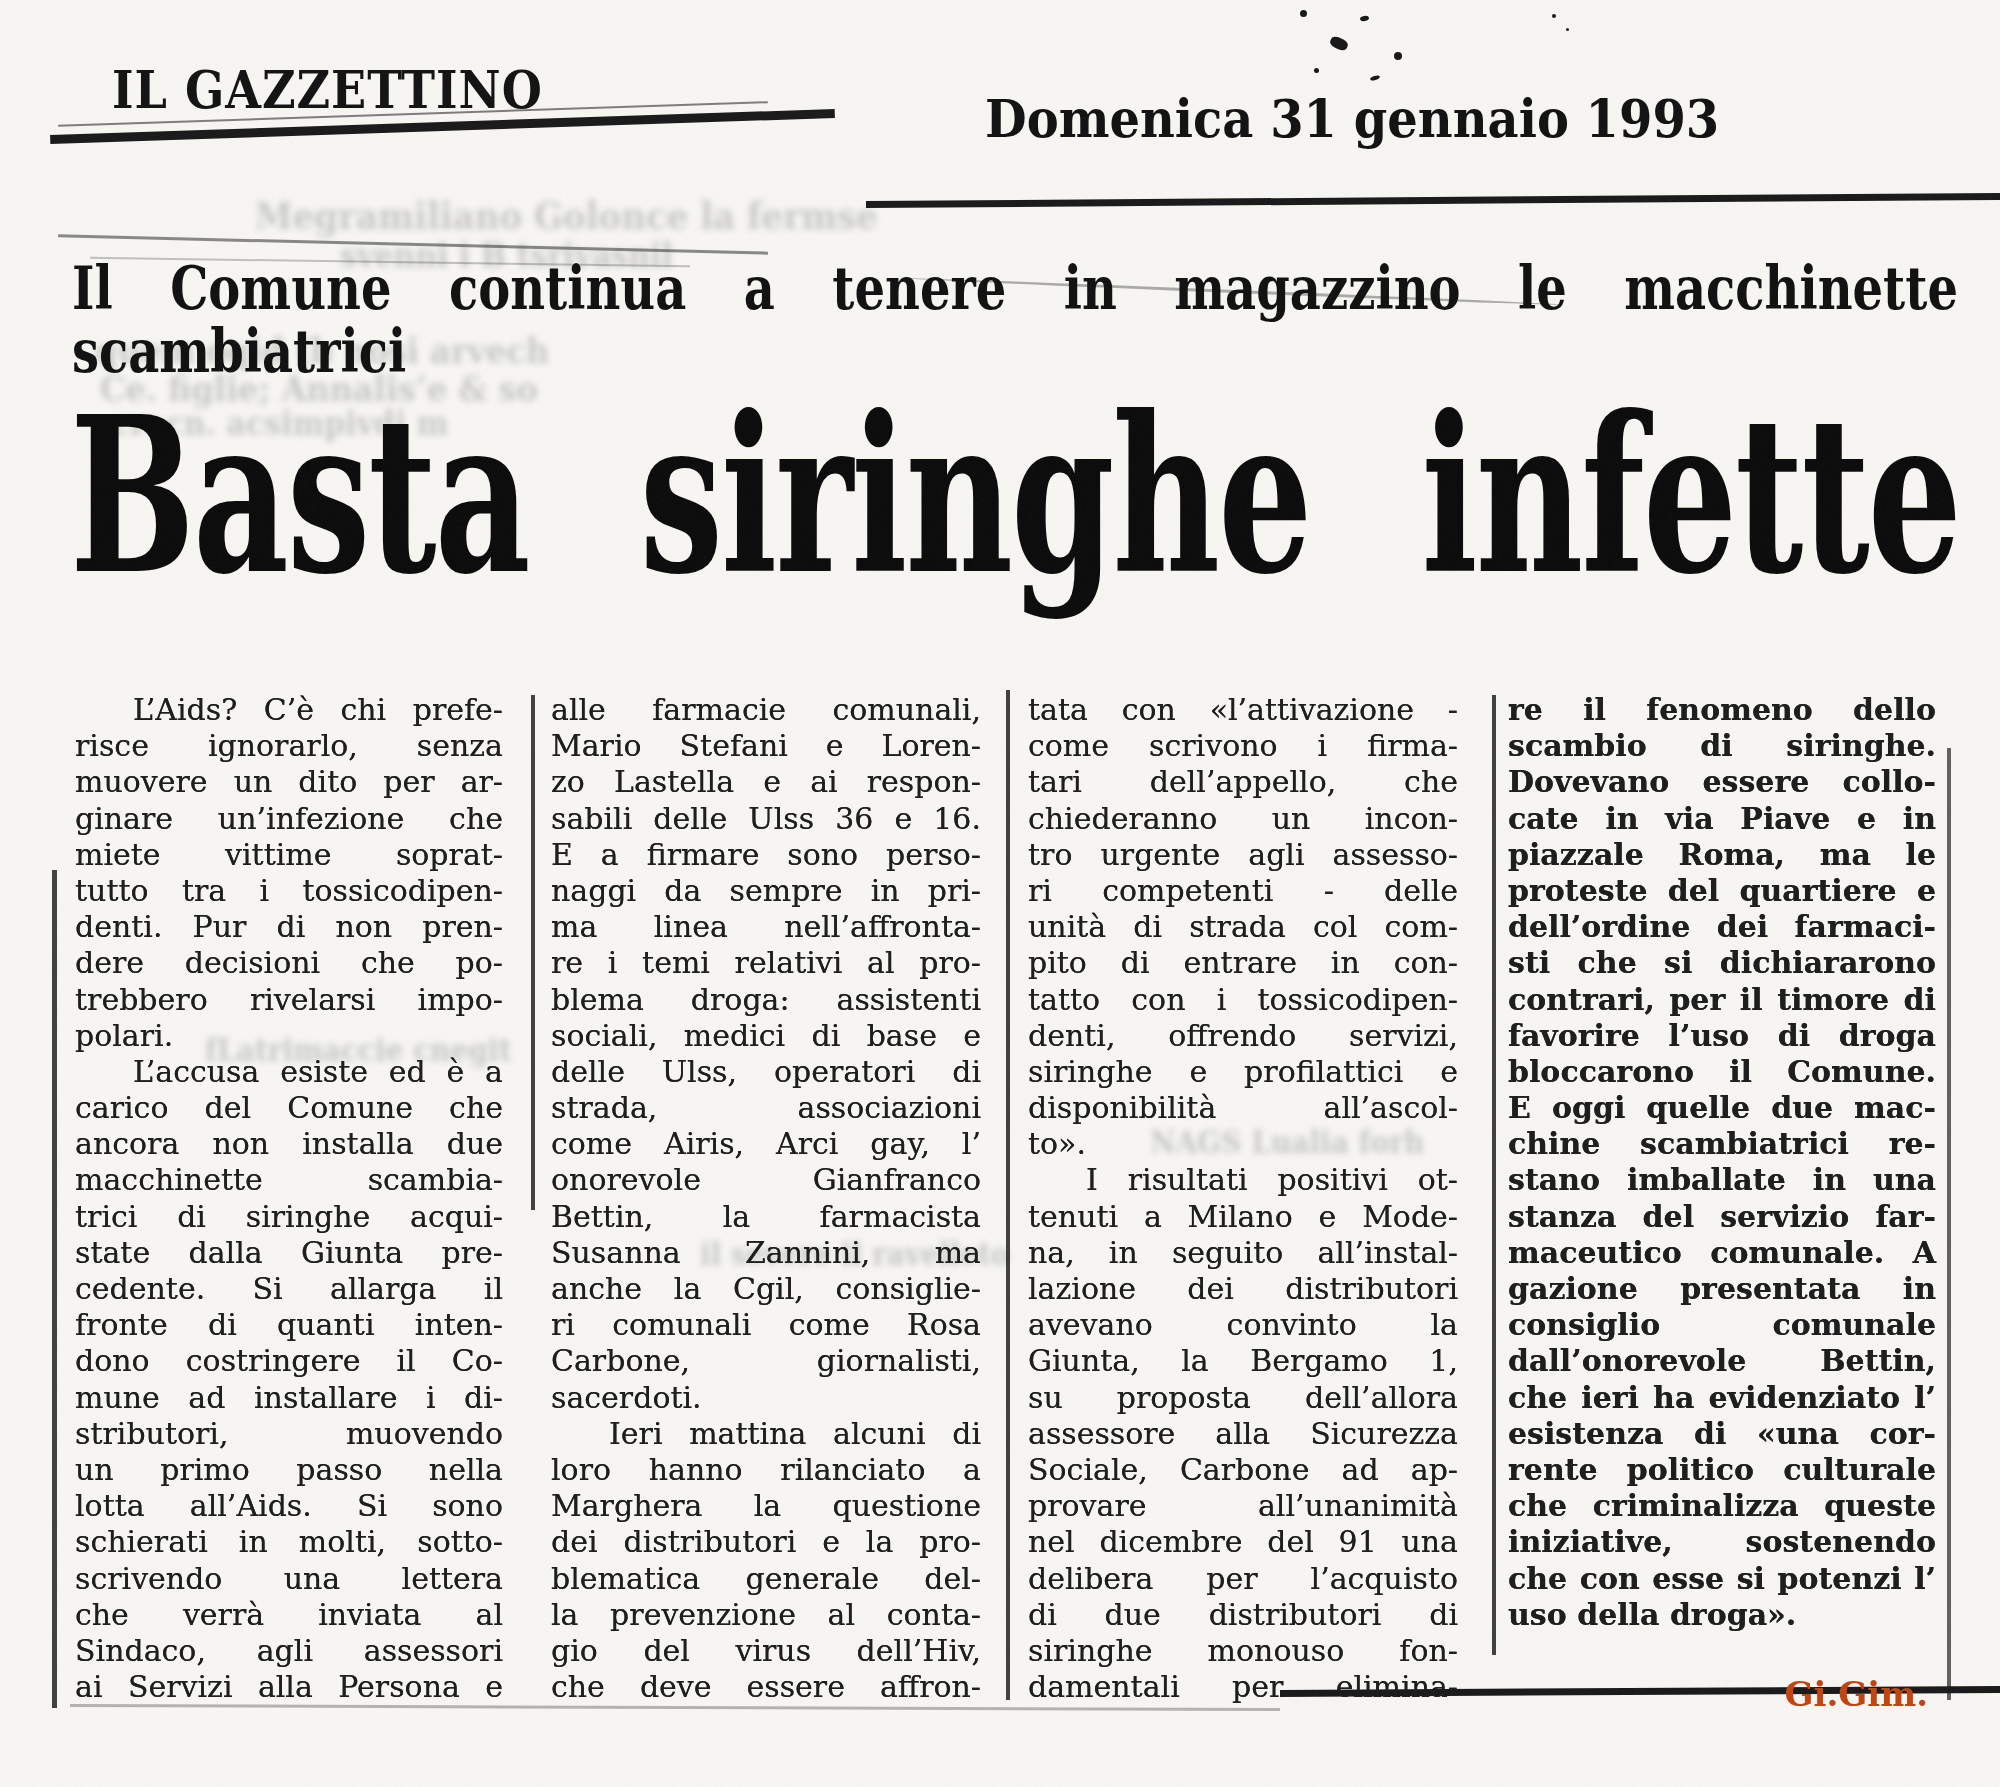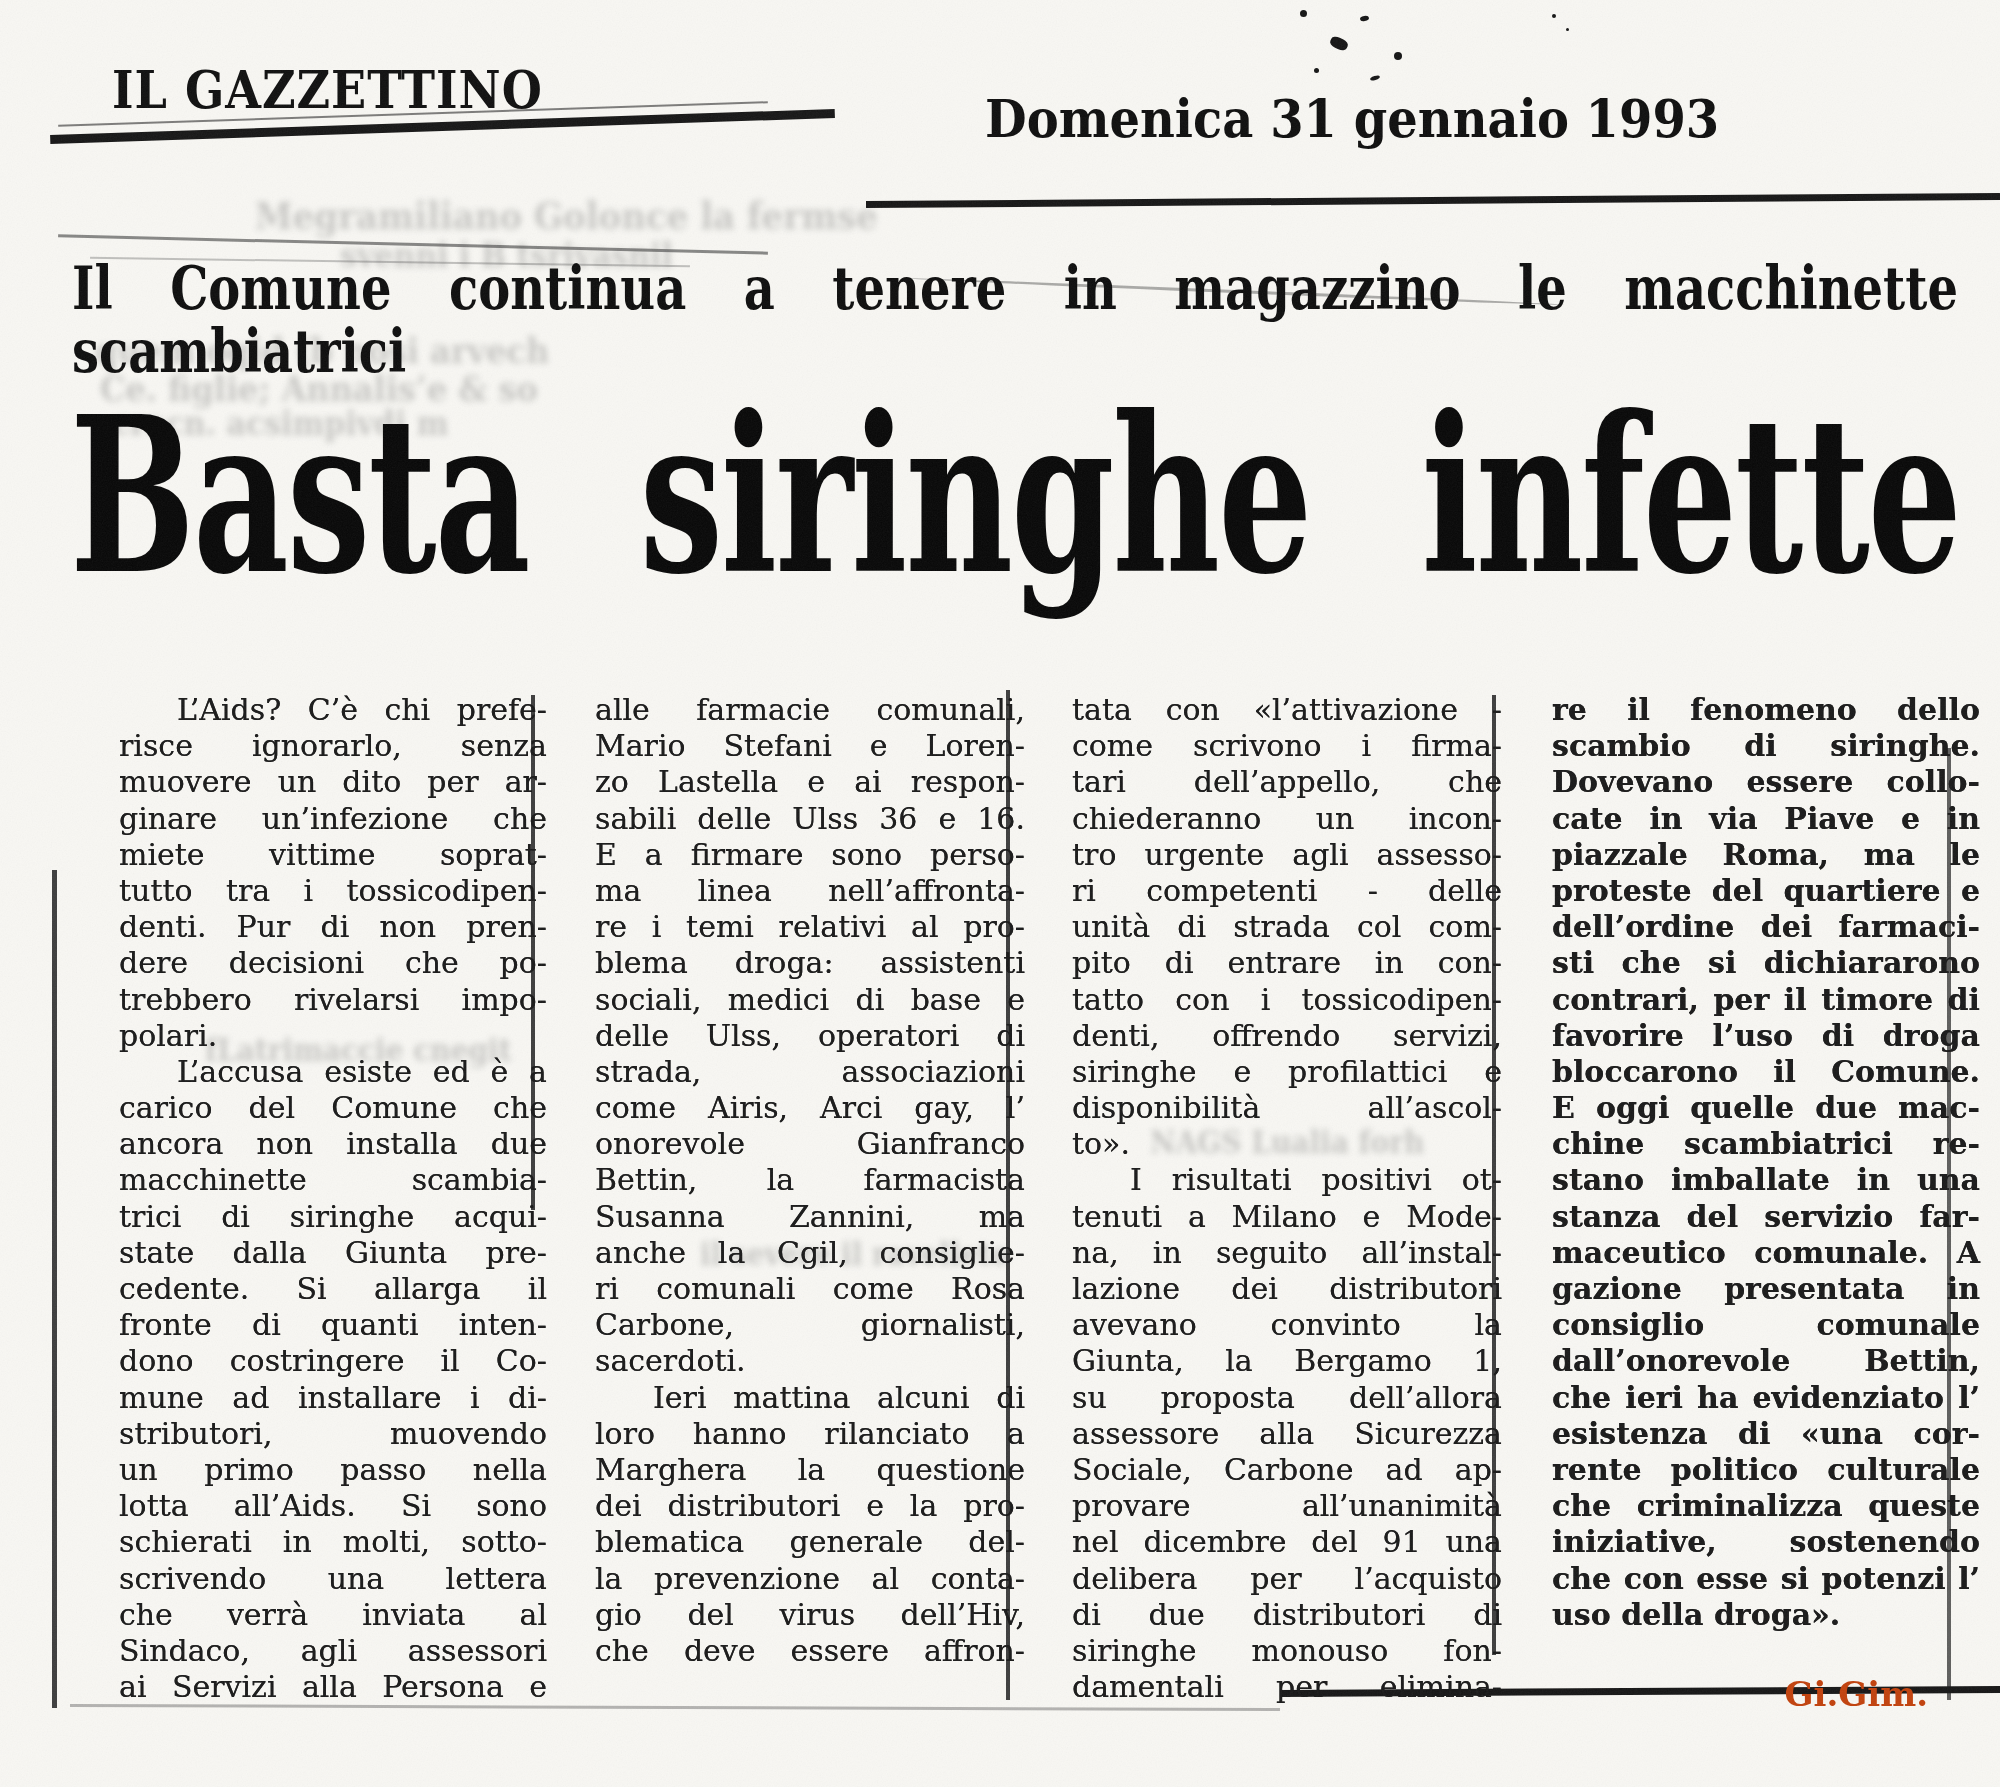--- a/index.html
+++ b/index.html
@@ -26,21 +26,21 @@
     left:72px;top:256px;width:1886px;font-size:48px;font-weight:bold;color:#0d0d0d;
     transform:scaleY(1.26);transform-origin:left top;
     text-align:justify;text-align-last:justify;z-index:5;line-height:1.05;
   }
   .headline{
     left:70px;top:388px;width:1890px;font-size:148px;font-weight:bold;color:#070707;
     transform:scaleY(1.45);transform-origin:left top;letter-spacing:-2px;
     text-align:justify;text-align-last:justify;z-index:5;line-height:1;
   }
   
-  .col{position:absolute;top:692px;width:430px;z-index:5;margin-left:44px;}
+  .col{position:absolute;top:692px;width:430px;z-index:5;}
   #col1{left:75px;width:428px;}
   #col2{left:551px;}
   #col3{left:1028px;}
   #col4{left:1508px;width:428px;font-weight:bold;}
   .line{
     font-size:30px;line-height:36.2px;height:36.2px;
     text-align:justify;text-align-last:justify;
     color:#191919;text-shadow:0 0 0.6px rgba(25,25,25,.85);
     white-space:normal;
   }
@@ -130,20 +130,21 @@
     <div class="line">che verrà inviata al</div>
     <div class="line">Sindaco, agli assessori</div>
     <div class="line">ai Servizi alla Persona e</div>
   </div>
 <div class="col" id="col2">
     <div class="line">alle farmacie comunali,</div>
     <div class="line">Mario Stefani e Loren-</div>
     <div class="line">zo Lastella e ai respon-</div>
     <div class="line">sabili delle Ulss 36 e 16.</div>
     <div class="line">E a firmare sono perso-</div>
+    <div class="line">naggi da sempre in pri-</div>
     <div class="line">ma linea nell’affronta-</div>
     <div class="line">re i temi relativi al pro-</div>
     <div class="line">blema droga: assistenti</div>
     <div class="line">sociali, medici di base e</div>
     <div class="line">delle Ulss, operatori di</div>
     <div class="line">strada, associazioni</div>
     <div class="line">come Airis, Arci gay, l’</div>
     <div class="line">onorevole Gianfranco</div>
     <div class="line">Bettin, la farmacista</div>
     <div class="line">Susanna Zannini, ma</div>

